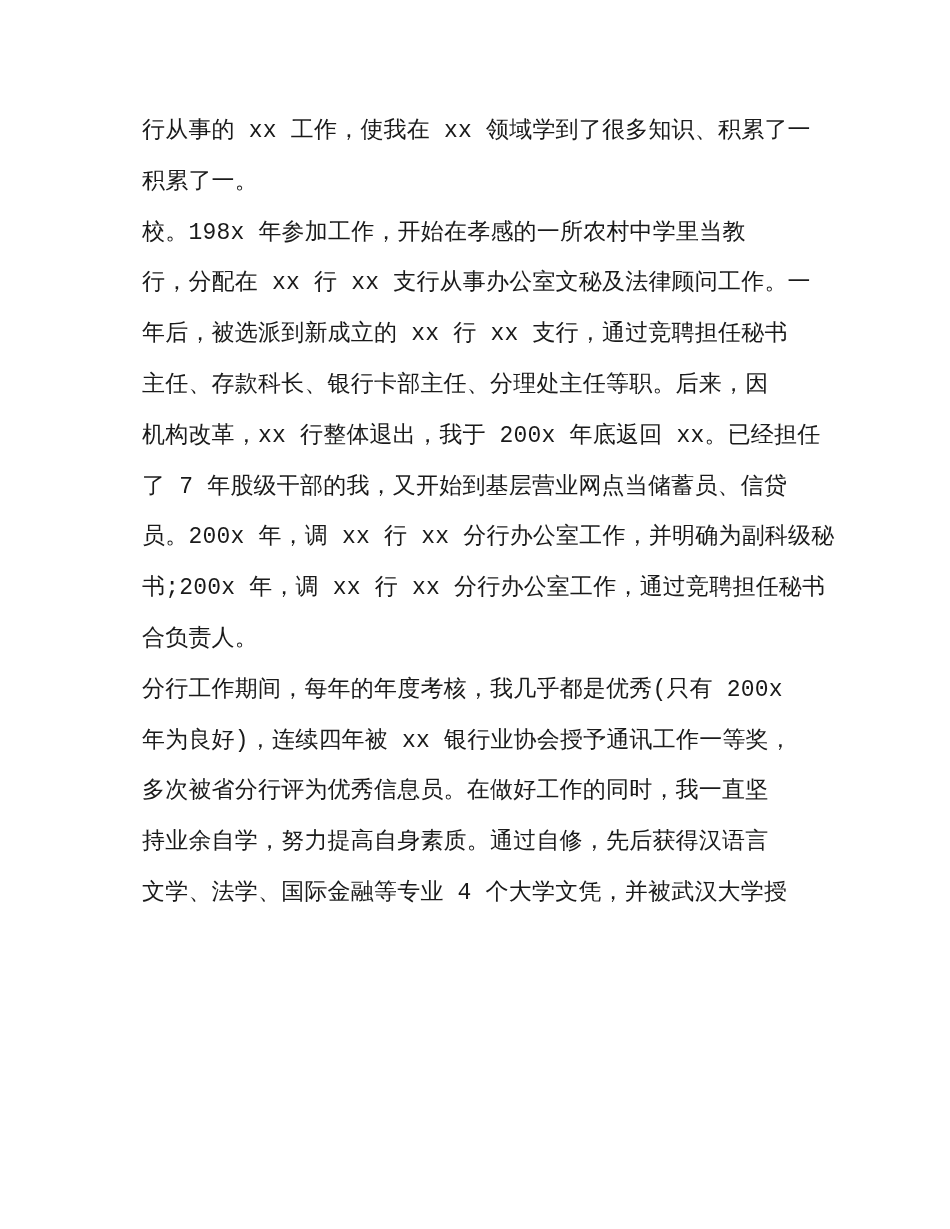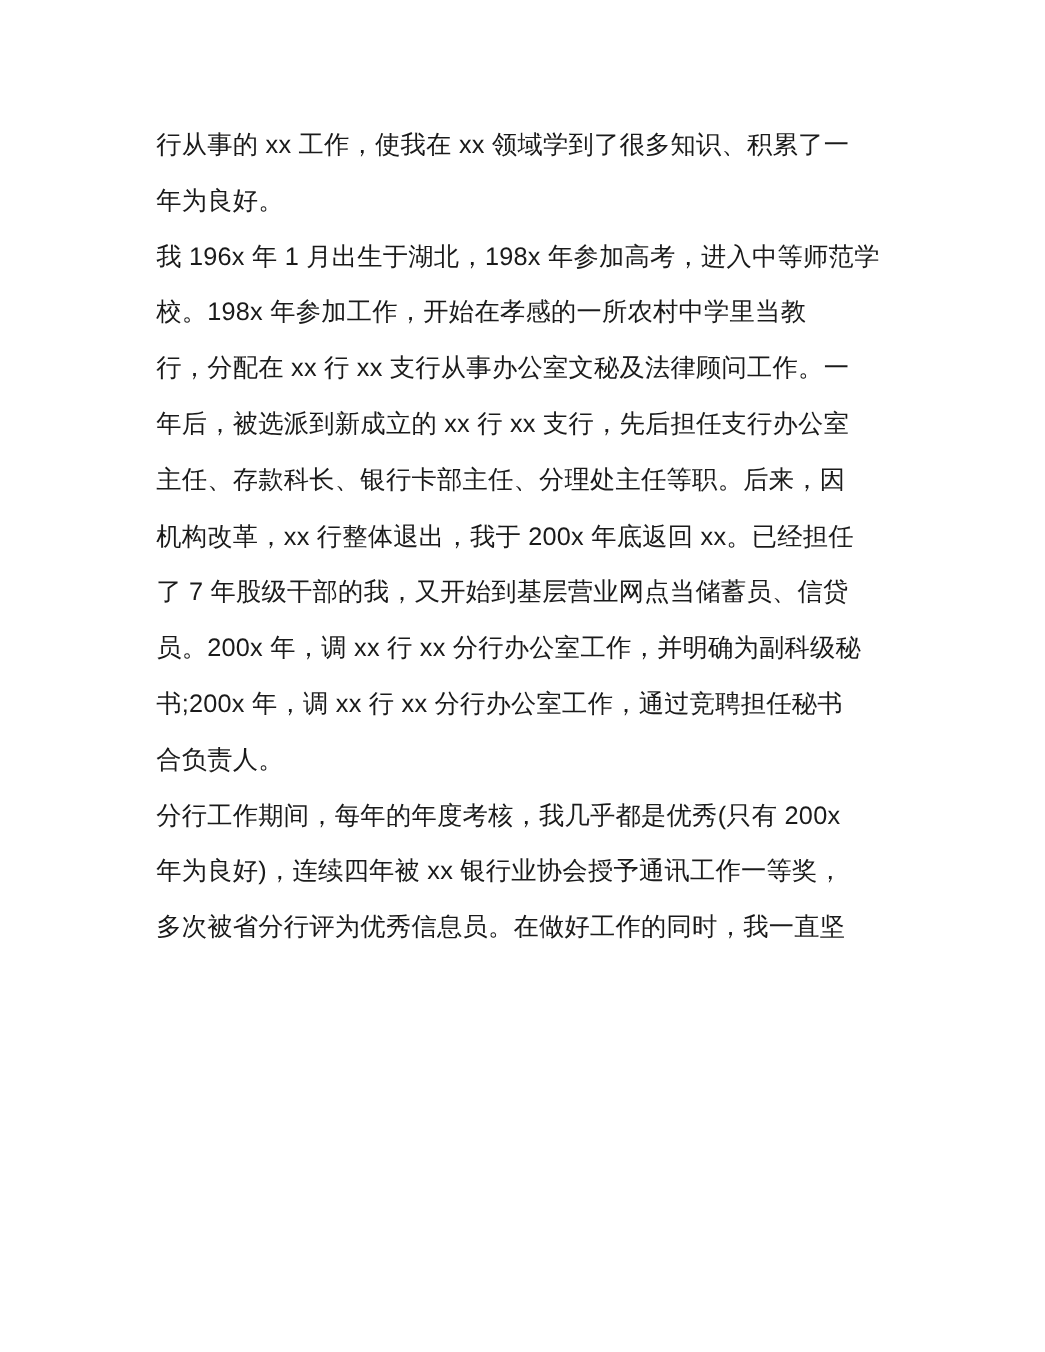--- a/index.html
+++ b/index.html
@@ -2,42 +2,43 @@
 <html><head>
   <meta charset="utf-8">
   <style>
     html, body { margin: 0; padding: 0; background: #ffffff; }
     body { width: 950px; height: 1229px; position: relative; overflow: hidden; }
     .page {
       position: absolute; left: 0; top: 0; width: 950px; height: 1229px; background: #ffffff;
     }
     .content {
       position: absolute; left: 142px; top: 106px; width: 680px;
-      font-family: Liberation Sans, sans-serif;
+      font-family: Liberation Mono, monospace;
       font-size: 23px; color: #1a1a1a;
     }
     .line {
       height: 50.8px; line-height: 50.8px; white-space: nowrap;
       letter-spacing: 0.2px;
     }
   </style>
 </head>
 <body>
 
 <div class="page">
   <div class="content">
     <div class="line">行从事的 xx 工作，使我在 xx 领域学到了很多知识、积累了一</div>
-    <div class="line">年为良好。</div>
-    <div class="line">我 196x 年 1 月出生于湖北，198x 年参加高考，进入中等师范学</div>
+    <div class="line">积累了一。</div>
     <div class="line">校。198x 年参加工作，开始在孝感的一所农村中学里当教</div>
     <div class="line">行，分配在 xx 行 xx 支行从事办公室文秘及法律顾问工作。一</div>
-    <div class="line">年后，被选派到新成立的 xx 行 xx 支行，先后担任支行办公室</div>
+    <div class="line">年后，被选派到新成立的 xx 行 xx 支行，通过竞聘担任秘书</div>
     <div class="line">主任、存款科长、银行卡部主任、分理处主任等职。后来，因</div>
     <div class="line">机构改革，xx 行整体退出，我于 200x 年底返回 xx。已经担任</div>
     <div class="line">了 7 年股级干部的我，又开始到基层营业网点当储蓄员、信贷</div>
     <div class="line">员。200x 年，调 xx 行 xx 分行办公室工作，并明确为副科级秘</div>
     <div class="line">书;200x 年，调 xx 行 xx 分行办公室工作，通过竞聘担任秘书</div>
     <div class="line">合负责人。</div>
     <div class="line">分行工作期间，每年的年度考核，我几乎都是优秀(只有 200x</div>
     <div class="line">年为良好)，连续四年被 xx 银行业协会授予通讯工作一等奖，</div>
     <div class="line">多次被省分行评为优秀信息员。在做好工作的同时，我一直坚</div>
+    <div class="line">持业余自学，努力提高自身素质。通过自修，先后获得汉语言</div>
+    <div class="line">文学、法学、国际金融等专业 4 个大学文凭，并被武汉大学授</div>
   </div>
 </div>
 
 </body></html>

